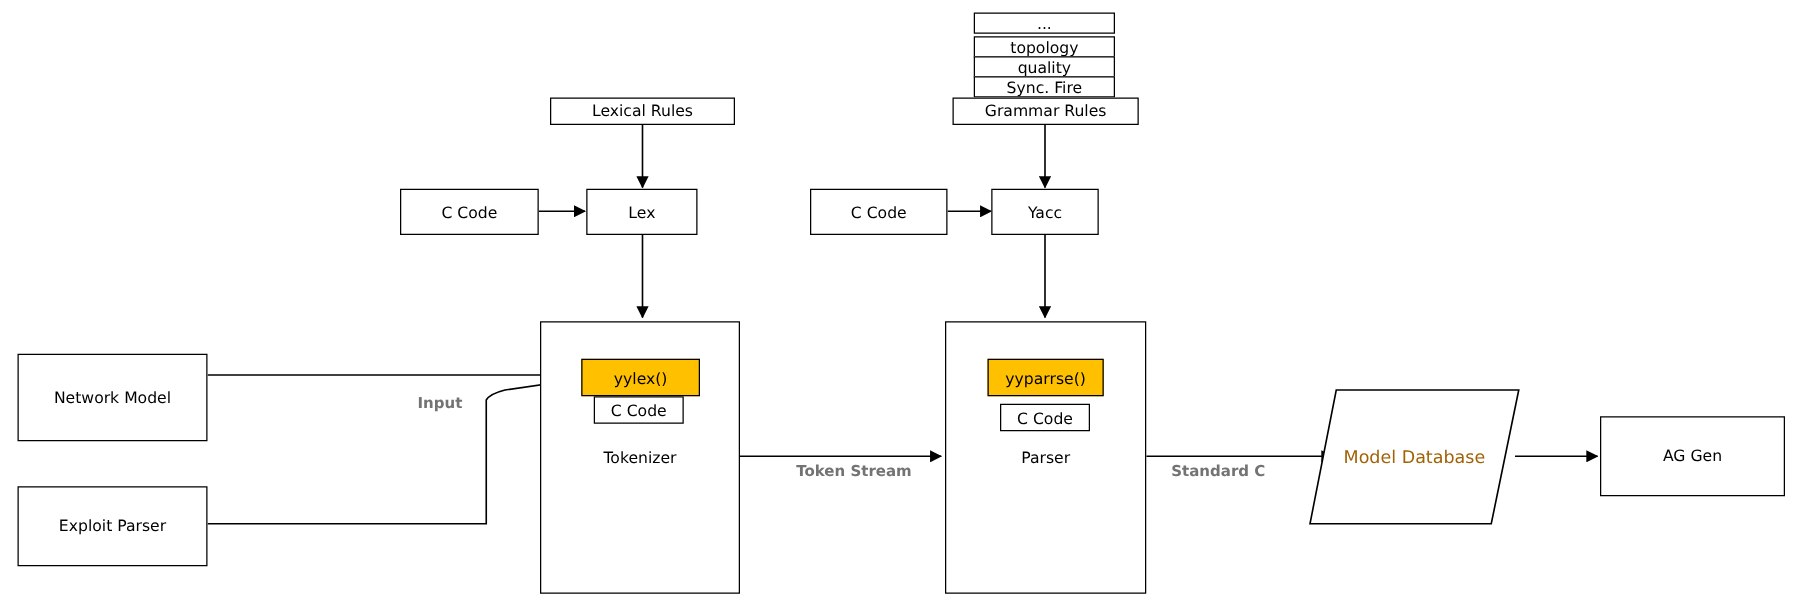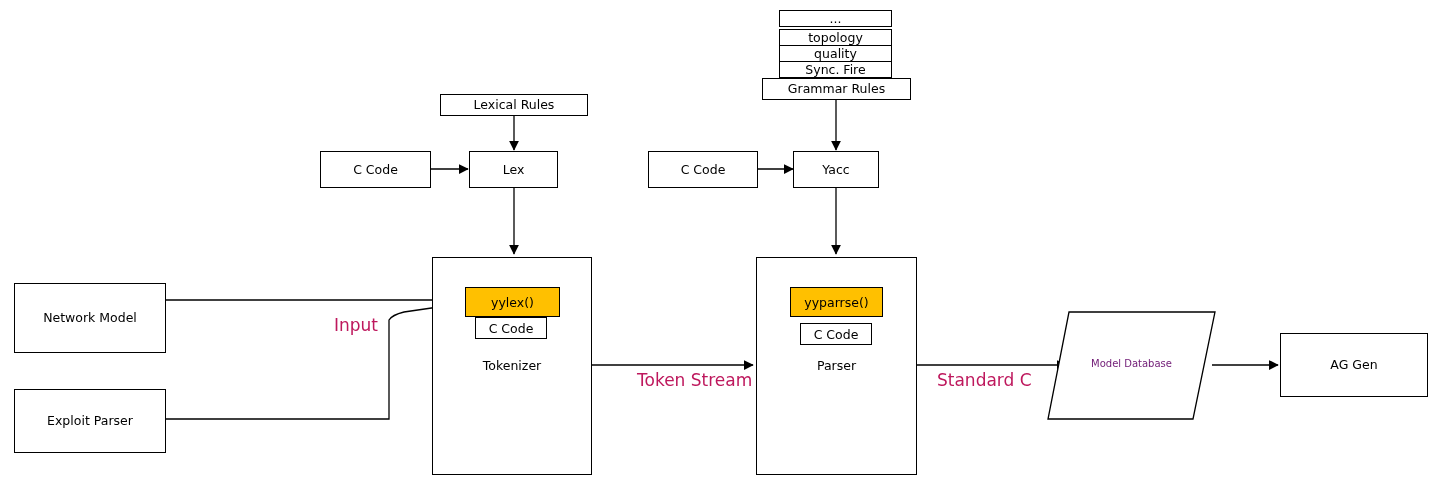--- a/index.html
+++ b/index.html
@@ -68,30 +68,31 @@
     background: #ffffff;
     display: flex;
     align-items: center;
     justify-content: center;
     font-size: 12.5px;
     color: #000000;
     white-space: nowrap;
   }
   .edge-label {
     position: absolute;
-    font-size: 17px;
-    color: #be185d;
+    font-size: 12px;
+    color: #737373;
     white-space: nowrap;
     background: transparent;
+    font-weight: bold;
   }
   .para-label {
     position: absolute;
-    font-size: 10px;
-    white-space: nowrap;
-    color: #701a75;
+    font-size: 14px;
+    white-space: nowrap;
+    color: #a16207;
   }
 </style>
 </head>
 <body>
 
 <div id="canvas">
 
   <svg id="edges" viewBox="0 0 1442 491" xmlns="http://www.w3.org/2000/svg">
     <defs>
       <marker id="arrow" viewBox="0 0 10 10" refX="9.2" refY="5" markerWidth="7.5" markerHeight="7.5" orient="auto-start-reverse">
@@ -130,21 +131,21 @@
   <div class="stack-cell" style="left:779px; top:29px; width:113px; height:17px;">
     <span>topology</span>
   </div>
   <div class="stack-cell" style="left:779px; top:45px; width:113px; height:17px;">
     <span>quality</span>
   </div>
   <div class="stack-cell" style="left:779px; top:61px; width:113px; height:17px;">
     <span>Sync. Fire</span>
   </div>
 
-  <div class="node" style="left:440px; top:78px; width:148px; height:22px;margin-top:16px;">
+  <div class="node" style="left:440px; top:78px; width:148px; height:22px;">
     <span>Lexical Rules</span>
   </div>
 
   <div class="node" style="left:762px; top:78px; width:149px; height:22px;justify-content:center;">
     <span>Grammar Rules</span>
   </div>
 
   <div class="node" style="left:320px; top:151px; width:111px; height:37px;">
     <span>C Code</span>
   </div>

